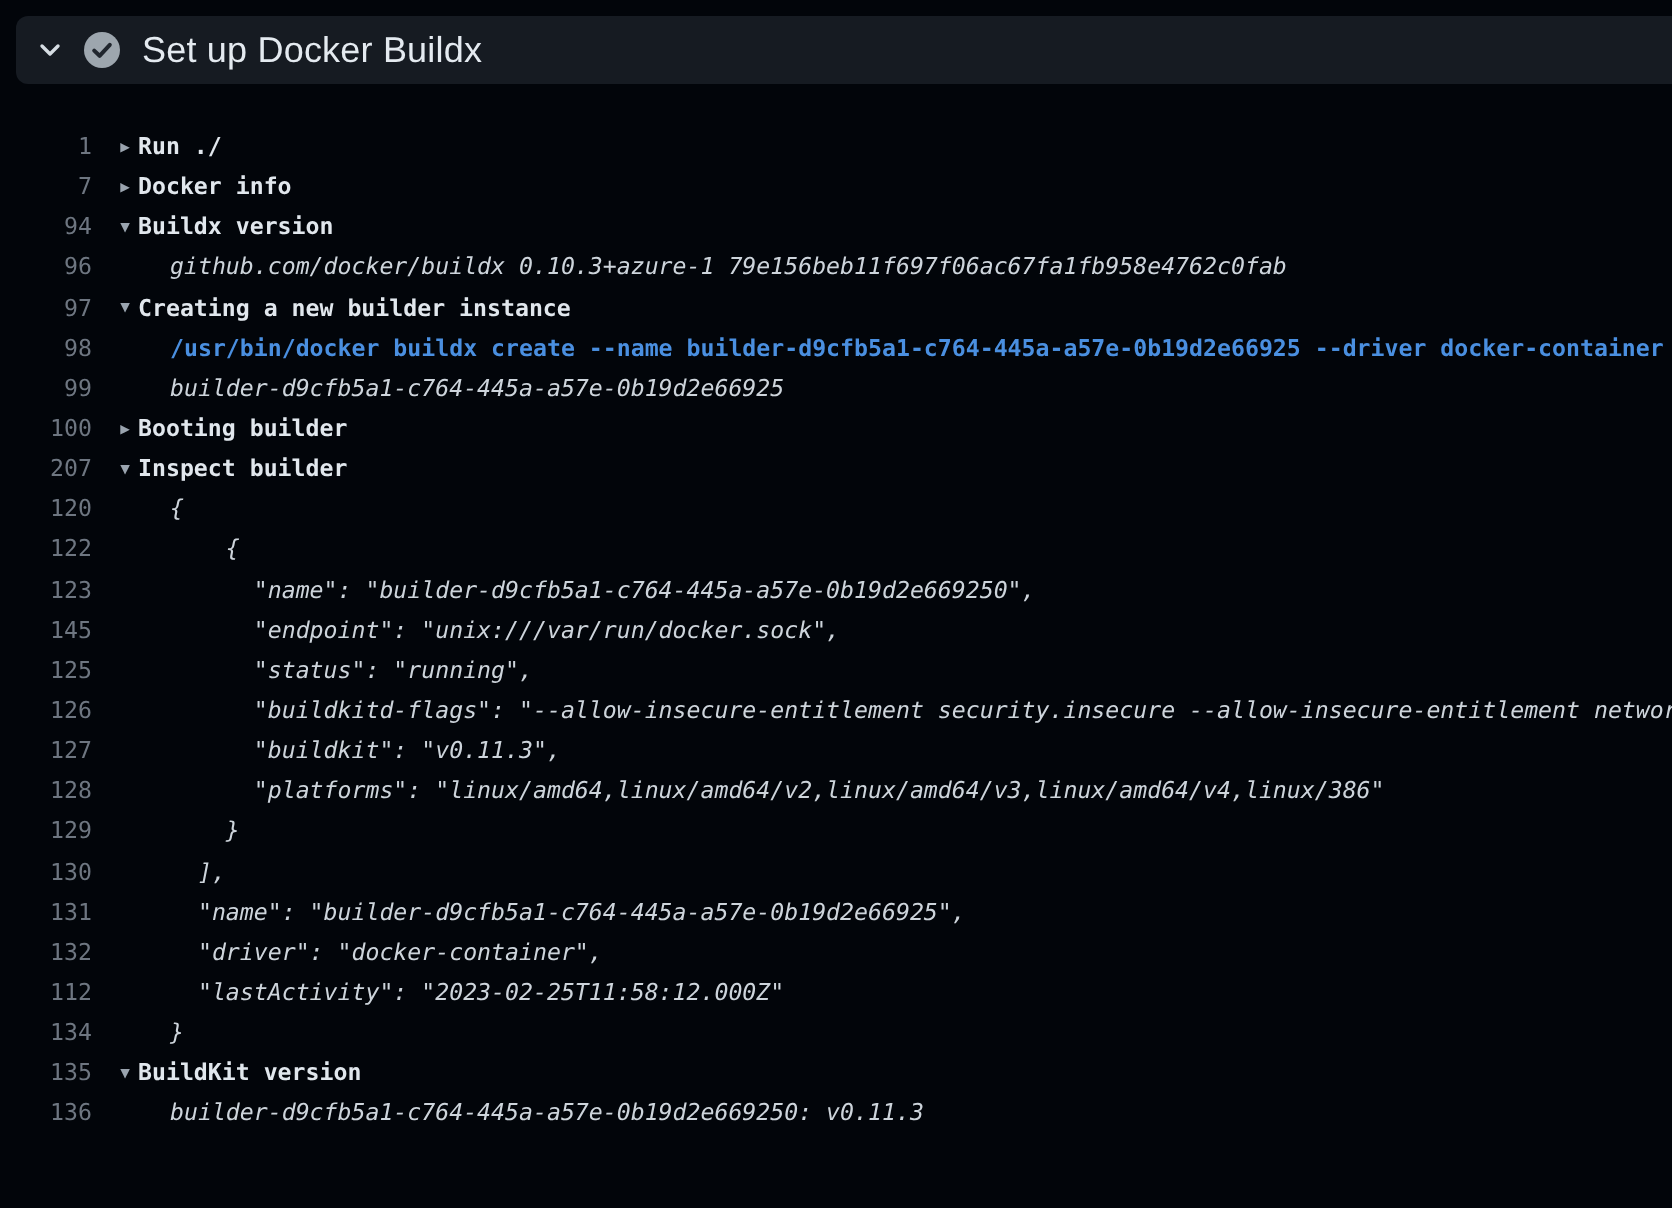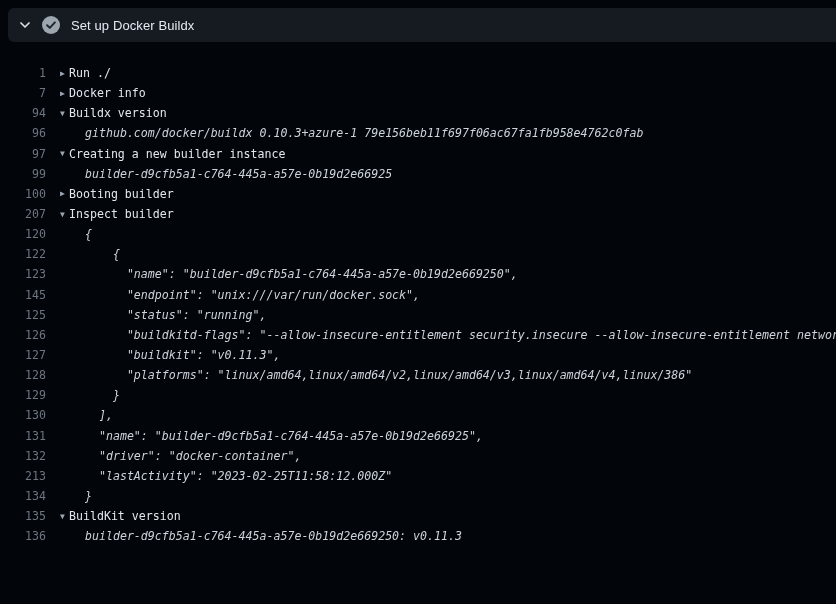--- a/index.html
+++ b/index.html
@@ -26,21 +26,21 @@
     display: flex; align-items: center; justify-content: center;
   }
   .status-wrap {
     width: 18px; height: 18px;
     margin-left: 11px;
     display: flex; align-items: center; justify-content: center;
   }
   .step-title {
     margin-left: 11px;
     color: #e4eaf0;
-    font-size: 13px;
+    font-size: 18px;
     font-weight: 500;
     letter-spacing: 0.1px;
   }
   
   .log-area {
     position: absolute;
     top: 42px; left: 0; right: 0; bottom: 0;
     padding-top: 21px;
     font-family: "DejaVu Sans Mono", "Liberation Mono", monospace;
     font-size: 11.6px;
@@ -61,21 +61,21 @@
   }
   .row.group { cursor: pointer; }
   .row.group .arrow {
     flex: none;
     width: 13px;
     margin-left: 10px;
     font-size: 8px;
     color: #9aa4af;
     text-align: center;
   }
-  .row.group .txt { color: #e1e7ed; }
+  .row.group .txt { color: #e1e7ed; font-weight: bold; }
   .row.command .txt,
   .row.output .txt { margin-left: 39px; }
   .row.command .txt { color: #4a8fe0; font-weight: bold; }
   .row.output .txt { color: #cdd4db; font-style: italic; }
 </style>
 </head>
 <body>
 
 <div class="step-header">
   <span class="chevron-wrap">
@@ -111,20 +111,25 @@
     <div class="row output">
     <span class="ln">96</span>
     
     <span class="txt">github.com/docker/buildx 0.10.3+azure-1 79e156beb11f697f06ac67fa1fb958e4762c0fab</span>
   </div>
     <div class="row group">
     <span class="ln">97</span>
     <span class="arrow">▼</span>
     <span class="txt">Creating a new builder instance</span>
   </div>
+    <div class="row command">
+    <span class="ln">98</span>
+    
+    <span class="txt">/usr/bin/docker buildx create --name builder-d9cfb5a1-c764-445a-a57e-0b19d2e66925 --driver docker-container</span>
+  </div>
     <div class="row output">
     <span class="ln">99</span>
     
     <span class="txt">builder-d9cfb5a1-c764-445a-a57e-0b19d2e66925</span>
   </div>
     <div class="row group">
     <span class="ln">100</span>
     <span class="arrow">▶</span>
     <span class="txt">Booting builder</span>
   </div>
@@ -187,21 +192,21 @@
     <span class="ln">131</span>
     
     <span class="txt">  "name": "builder-d9cfb5a1-c764-445a-a57e-0b19d2e66925",</span>
   </div>
     <div class="row output">
     <span class="ln">132</span>
     
     <span class="txt">  "driver": "docker-container",</span>
   </div>
     <div class="row output">
-    <span class="ln">213</span>
+    <span class="ln">112</span>
     
     <span class="txt">  "lastActivity": "2023-02-25T11:58:12.000Z"</span>
   </div>
     <div class="row output">
     <span class="ln">134</span>
     
     <span class="txt">}</span>
   </div>
     <div class="row group">
     <span class="ln">135</span>

